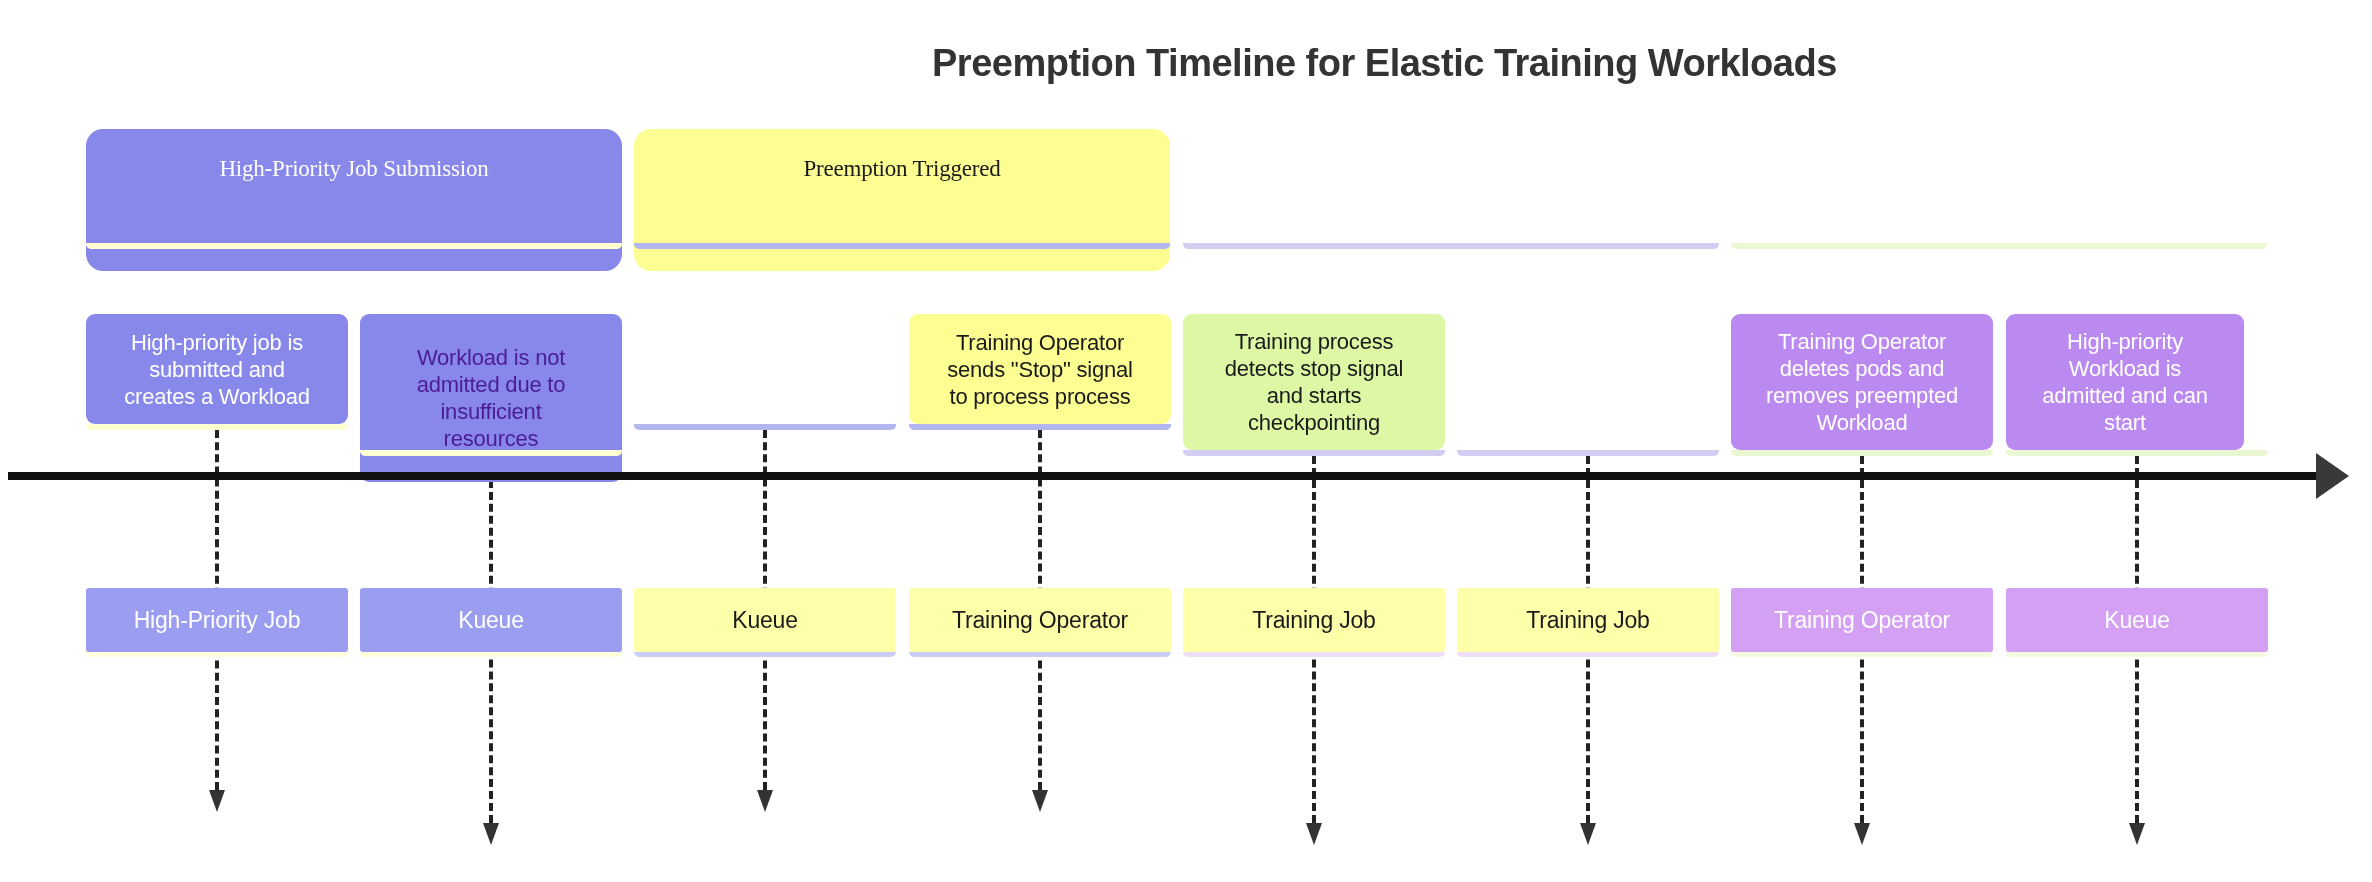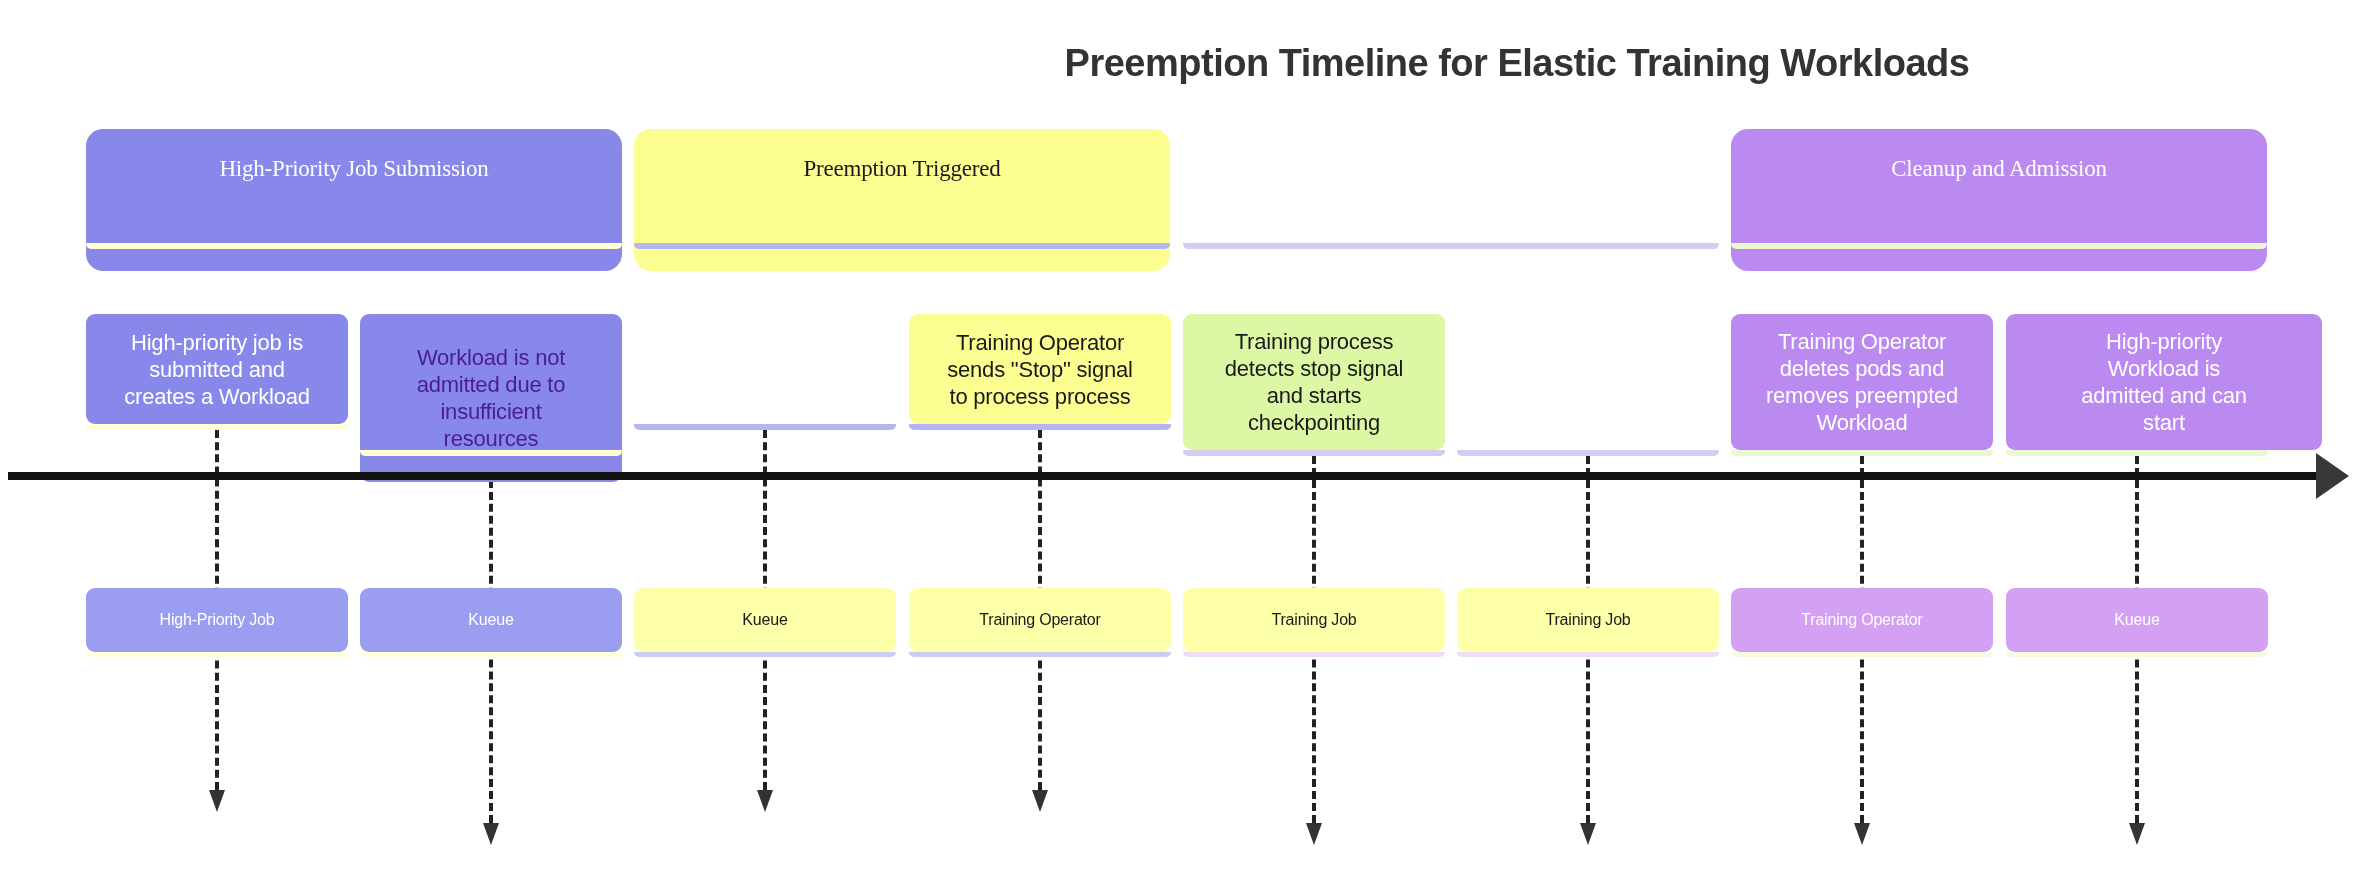--- a/index.html
+++ b/index.html
@@ -6,21 +6,20 @@
   #diagram{
     position:relative;
     width:2372px;height:882px;
     background:#ffffff;
     font-family:"Liberation Sans", sans-serif;
     overflow:hidden;
   }
   .title{
     position:absolute;
     top:42px;left:932px;width:1170px;
-    text-align:center;
     font-size:38px;font-weight:700;color:#333333;
     letter-spacing:-0.5px;
     white-space:nowrap;
   }
   .hdr{
     position:absolute;top:129px;height:142px;
     border-radius:17px;
     box-sizing:border-box;
     display:flex;justify-content:center;align-items:flex-start;
     padding-top:27px;
@@ -33,25 +32,25 @@
   .evt{
     position:absolute;top:314px;
     border-radius:9px;
     box-sizing:border-box;
     display:flex;flex-direction:column;justify-content:center;align-items:center;
     text-align:center;
     font-size:22px;line-height:27px;letter-spacing:-0.2px;
   }
   .per{
     position:absolute;top:588px;height:64px;
-    border-radius:9px;
+    border-radius:3px;
     box-sizing:border-box;
     display:flex;justify-content:center;align-items:center;
     text-align:center;
-    font-size:16px;letter-spacing:-0.2px;
+    font-size:23px;letter-spacing:-0.2px;
   }
   .dash{
     position:absolute;width:0;
     border-left:4px dashed #222222;
     z-index:1;
   }
   .dash-head{
     position:absolute;width:0;height:0;
     border-left:8px solid transparent;
     border-right:8px solid transparent;
@@ -80,23 +79,20 @@
   <div class="axis-head" style="border-left-color: rgb(56, 56, 56);"></div>
 <div class="hdr box" style="left: 86px; width: 536px; background: rgb(135, 136, 234); color: rgb(255, 255, 255);">
       <div>High-Priority Job Submission</div>
     </div>
     <div class="strip box" style="left: 86px; width: 536px; top: 243px; height: 6px; background: rgb(255, 255, 210);"></div>
     <div class="hdr box" style="left: 634px; width: 536px; background: rgb(253, 254, 145); color: rgb(26, 26, 26);">
       <div>Preemption Triggered</div>
     </div>
     <div class="strip box" style="left: 634px; width: 536px; top: 243px; height: 6px; background: rgb(180, 182, 239);"></div>
     <div class="strip box" style="left: 1183px; width: 536px; top: 243px; height: 6px; background: rgb(211, 205, 241);"></div>
-    <div class="hdr box" style="left: 1731px; width: 536px; background: rgb(187, 138, 240); color: rgb(255, 255, 255);">
-      <div>Cleanup and Admission</div>
-    </div>
     <div class="strip box" style="left: 1731px; width: 536px; top: 243px; height: 6px; background: rgb(233, 248, 210);"></div>
     <div class="dash" style="left: 215px; top: 430px; height: 360px;"></div>
     <div class="dash-head" style="left: 209px; top: 790px;"></div>
     <div class="evt box" style="left: 86px; width: 262px; height: 110px; background: rgb(135, 136, 234); color: rgb(255, 255, 255);">
       <div>High-priority job is</div>
       <div>submitted and</div>
       <div>creates a Workload</div>
     </div>
     <div class="strip box" style="left: 86px; width: 262px; top: 424px; height: 6px; background: rgb(255, 255, 210);"></div>
     <div class="per box" style="left: 86px; width: 262px; background: rgb(155, 157, 241); color: rgb(255, 255, 255);">
@@ -163,21 +159,21 @@
       <div>removes preempted</div>
       <div>Workload</div>
     </div>
     <div class="strip box" style="left: 1731px; width: 262px; top: 450px; height: 6px; background: rgb(233, 248, 210);"></div>
     <div class="per box" style="left: 1731px; width: 262px; background: rgb(212, 160, 243); color: rgb(255, 255, 255);">
       <div>Training Operator</div>
     </div>
     <div class="strip box" style="left: 1731px; width: 262px; top: 652px; height: 5px; background: rgb(245, 249, 224);"></div>
     <div class="dash" style="left: 2135px; top: 456px; height: 367px;"></div>
     <div class="dash-head" style="left: 2129px; top: 823px;"></div>
-    <div class="evt box" style="left: 2006px; width: 316px; height: 136px; background: rgb(187, 138, 240); color: rgb(255, 255, 255);">
+    <div class="evt box" style="left: 2006px; width: 238px; height: 136px; background: rgb(187, 138, 240); color: rgb(255, 255, 255);">
       <div>High-priority</div>
       <div>Workload is</div>
       <div>admitted and can</div>
       <div>start</div>
     </div>
     <div class="strip box" style="left: 2006px; width: 262px; top: 450px; height: 6px; background: rgb(233, 248, 210);"></div>
     <div class="per box" style="left: 2006px; width: 262px; background: rgb(212, 160, 243); color: rgb(255, 255, 255);">
       <div>Kueue</div>
     </div>
     <div class="strip box" style="left: 2006px; width: 262px; top: 652px; height: 5px; background: rgb(245, 249, 224);"></div>

